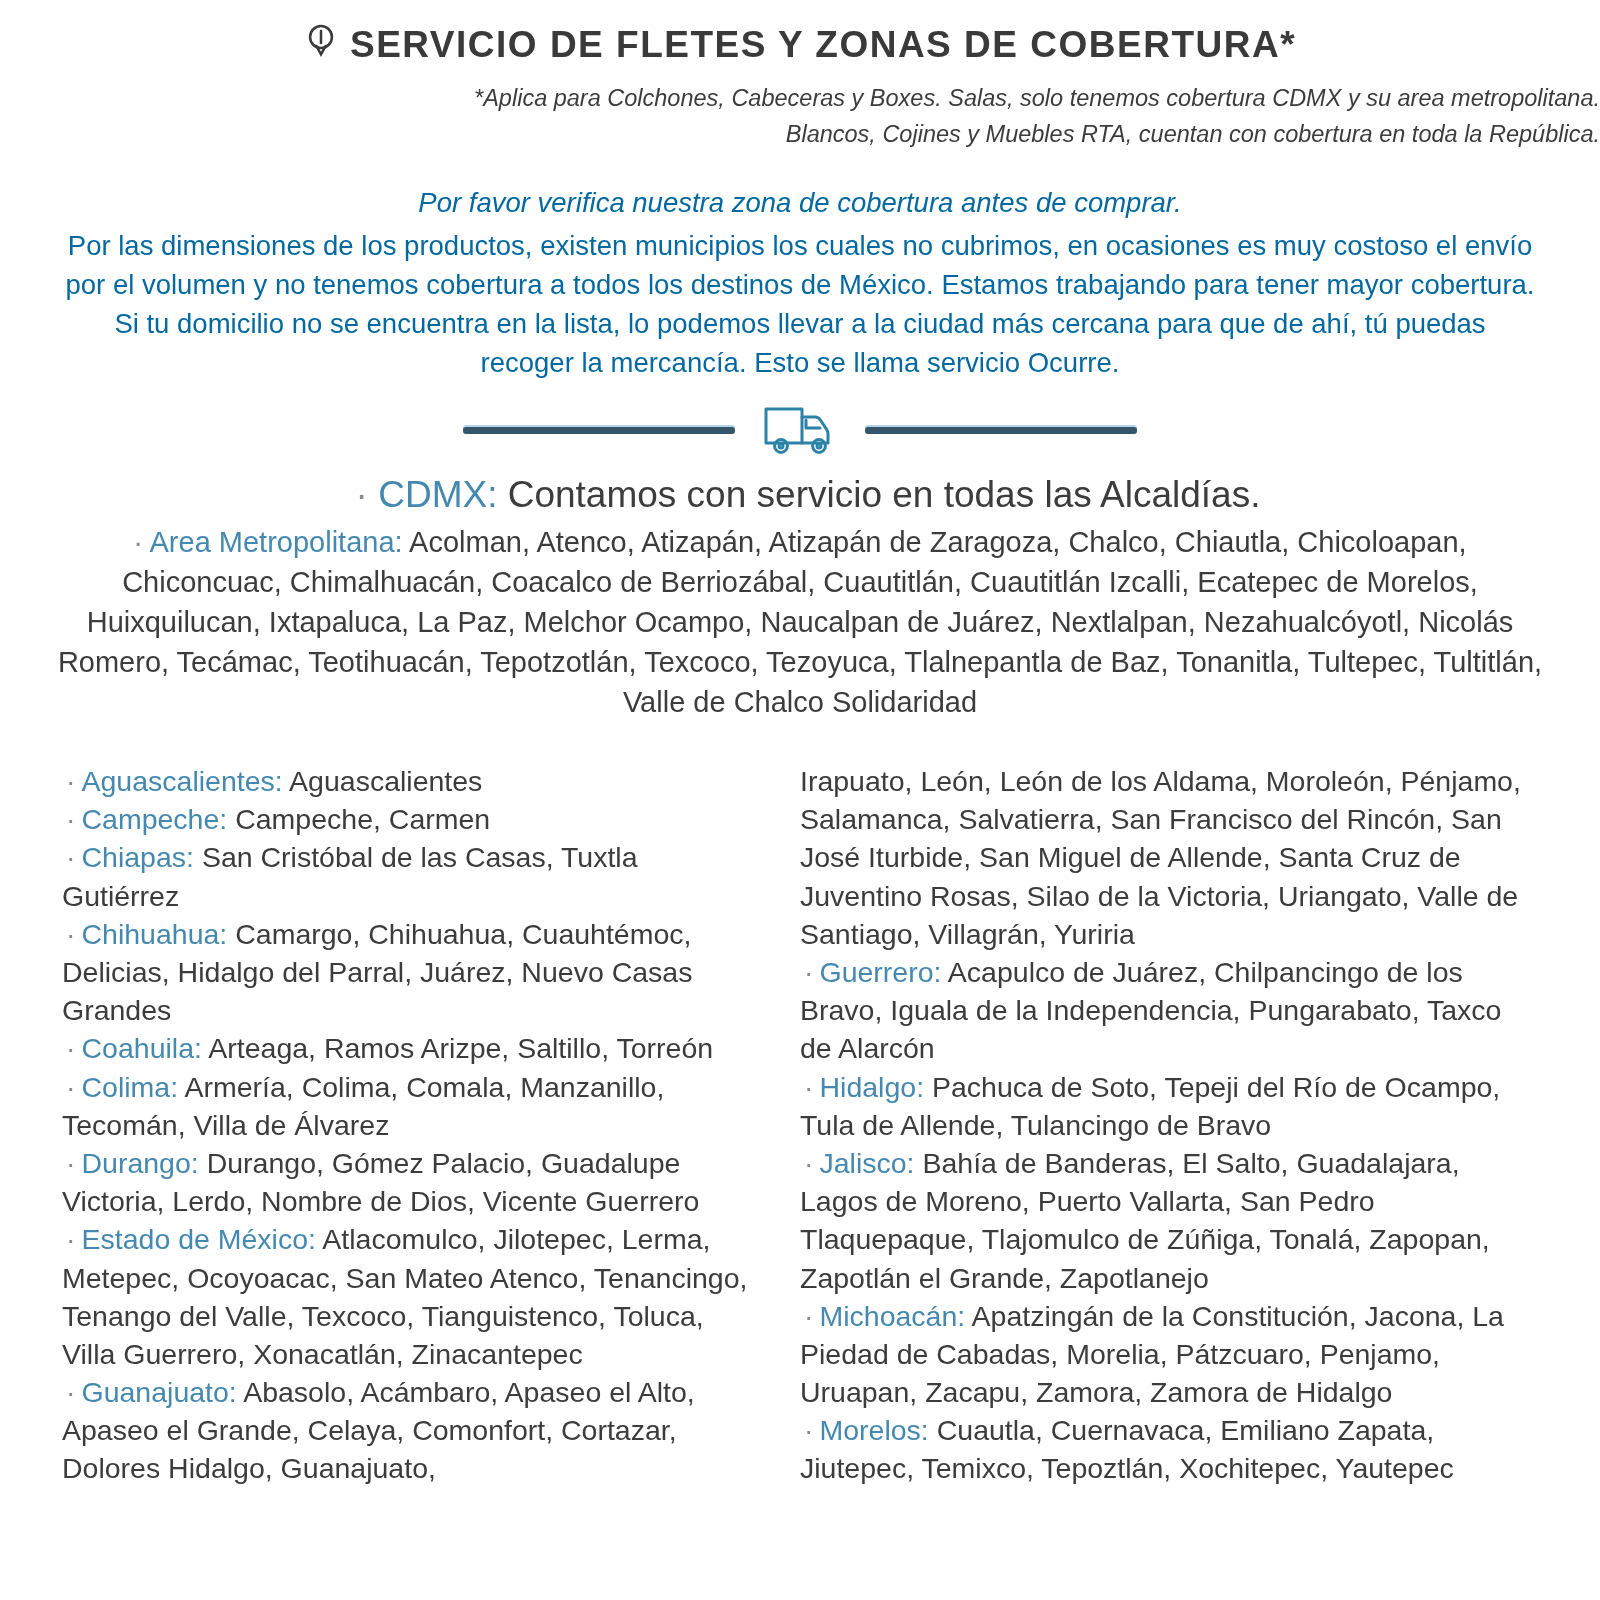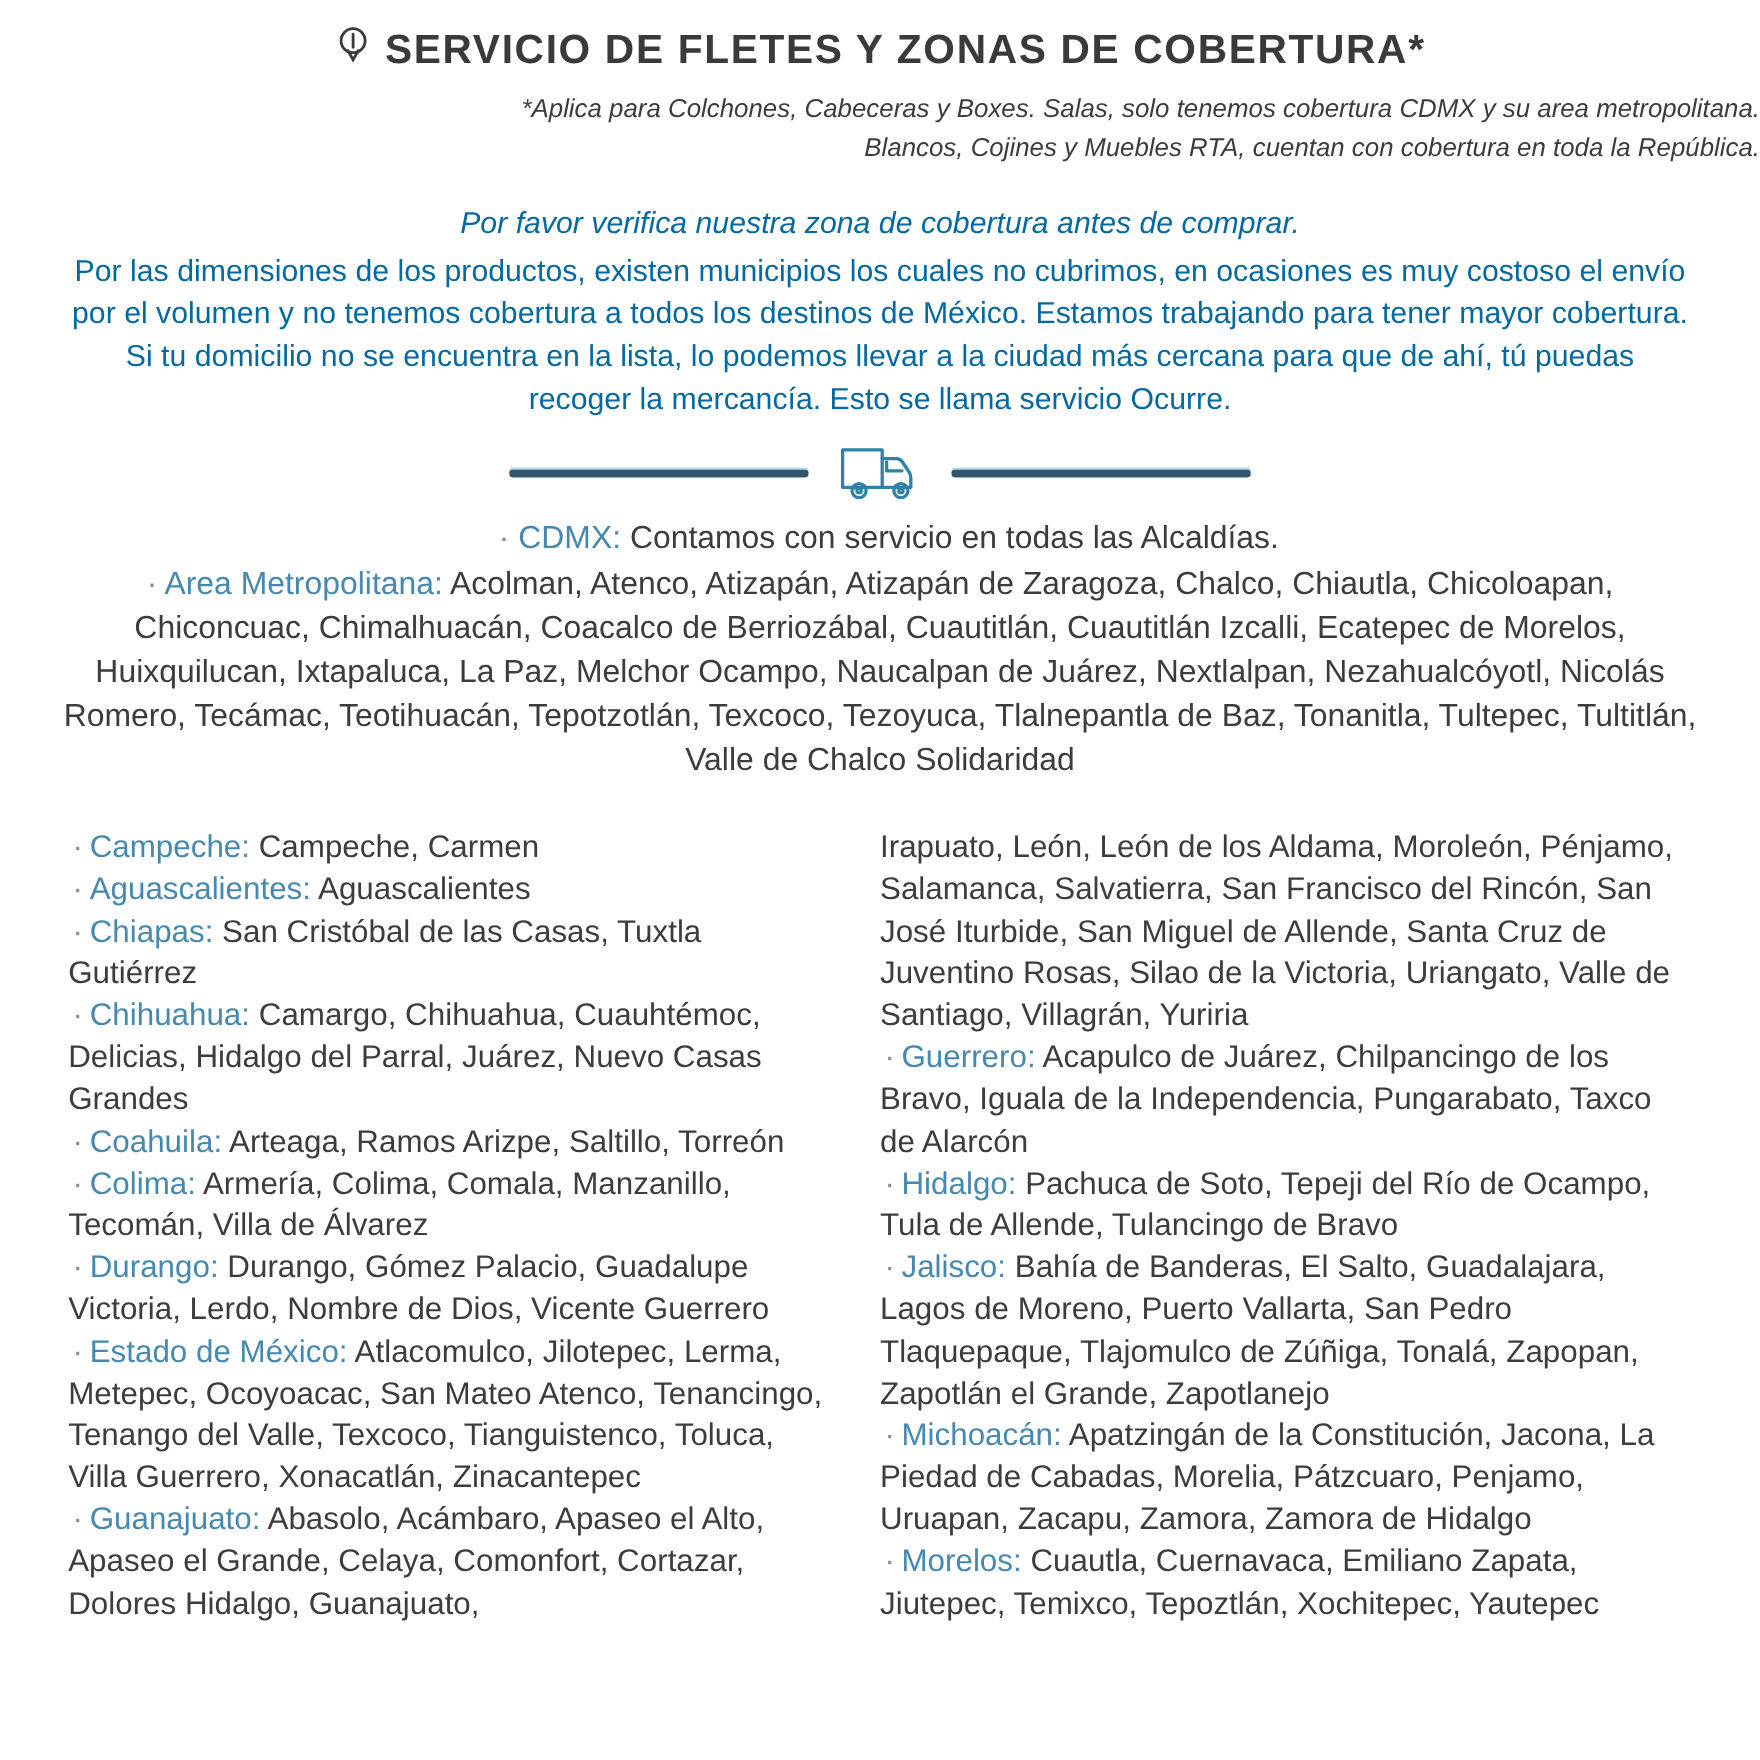--- a/index.html
+++ b/index.html
@@ -49,21 +49,21 @@
     display:flex;align-items:center;justify-content:center;gap:26px;
   }
   .divider .rule{
     width:272px;height:7px;background:var(--navy);border-radius:3px;
     box-shadow:0 -2px 0 rgba(122,180,210,.55);
   }
   .truck-icon{width:78px;height:52px;flex:0 0 auto;}
 
   
   .cdmx-line{
-    text-align:center;font-size:29px;line-height:1.35;color:#3c3c3c;margin-left:16px;
+    text-align:center;font-size:37px;line-height:1.35;color:#3c3c3c;margin-left:16px;
   }
   .metro-block{
     margin:2px auto 0 auto;width:1490px;text-align:center;
     font-size:29px;line-height:1.38;color:#3c3c3c;
   }
   .blue-label{color:var(--accent);}
   .dot{color:var(--bullet);}
 
   
   .columns{
@@ -125,22 +125,22 @@
   </div>
 
   <div class="metro-block">
     <span class="dot">·</span>
     <span class="blue-label">Area Metropolitana:</span>
     <span>Acolman, Atenco, Atizapán, Atizapán de Zaragoza, Chalco, Chiautla, Chicoloapan, Chiconcuac, Chimalhuacán, Coacalco de Berriozábal, Cuautitlán, Cuautitlán Izcalli, Ecatepec de Morelos, Huixquilucan, Ixtapaluca, La Paz, Melchor Ocampo, Naucalpan de Juárez, Nextlalpan, Nezahualcóyotl, Nicolás Romero, Tecámac, Teotihuacán, Tepotzotlán, Texcoco, Tezoyuca, Tlalnepantla de Baz, Tonanitla, Tultepec, Tultitlán, Valle de Chalco Solidaridad</span>
   </div>
 
   <div class="columns">
     <div class="col col-left" id="left-col">
+        <p class="state-entry"><span class="bullet">·</span><span class="state-name">Aguascalientes:</span> <span class="state-cities">Aguascalientes</span></p>
         <p class="state-entry"><span class="bullet">·</span><span class="state-name">Campeche:</span> <span class="state-cities">Campeche, Carmen</span></p>
-        <p class="state-entry"><span class="bullet">·</span><span class="state-name">Aguascalientes:</span> <span class="state-cities">Aguascalientes</span></p>
         <p class="state-entry"><span class="bullet">·</span><span class="state-name">Chiapas:</span> <span class="state-cities">San Cristóbal de las Casas, Tuxtla Gutiérrez</span></p>
         <p class="state-entry"><span class="bullet">·</span><span class="state-name">Chihuahua:</span> <span class="state-cities">Camargo, Chihuahua, Cuauhtémoc, Delicias, Hidalgo del Parral, Juárez, Nuevo Casas Grandes</span></p>
         <p class="state-entry"><span class="bullet">·</span><span class="state-name">Coahuila:</span> <span class="state-cities">Arteaga, Ramos Arizpe, Saltillo, Torreón</span></p>
         <p class="state-entry"><span class="bullet">·</span><span class="state-name">Colima:</span> <span class="state-cities">Armería, Colima, Comala, Manzanillo, Tecomán, Villa de Álvarez</span></p>
         <p class="state-entry"><span class="bullet">·</span><span class="state-name">Durango:</span> <span class="state-cities">Durango, Gómez Palacio, Guadalupe Victoria, Lerdo, Nombre de Dios, Vicente Guerrero</span></p>
         <p class="state-entry"><span class="bullet">·</span><span class="state-name">Estado de México:</span> <span class="state-cities">Atlacomulco, Jilotepec, Lerma, Metepec, Ocoyoacac, San Mateo Atenco, Tenancingo, Tenango del Valle, Texcoco, Tianguistenco, Toluca, Villa Guerrero, Xonacatlán, Zinacantepec</span></p>
         <p class="state-entry"><span class="bullet">·</span><span class="state-name">Guanajuato:</span> <span class="state-cities">Abasolo, Acámbaro, Apaseo el Alto, Apaseo el Grande, Celaya, Comonfort, Cortazar, Dolores Hidalgo, Guanajuato,</span></p>
       </div>
     <div class="col col-right" id="right-col">
         <p class="state-entry"><span class="state-cities">Irapuato, León, León de los Aldama, Moroleón, Pénjamo, Salamanca, Salvatierra, San Francisco del Rincón, San José Iturbide, San Miguel de Allende, Santa Cruz de Juventino Rosas, Silao de la Victoria, Uriangato, Valle de Santiago, Villagrán, Yuriria</span></p>

